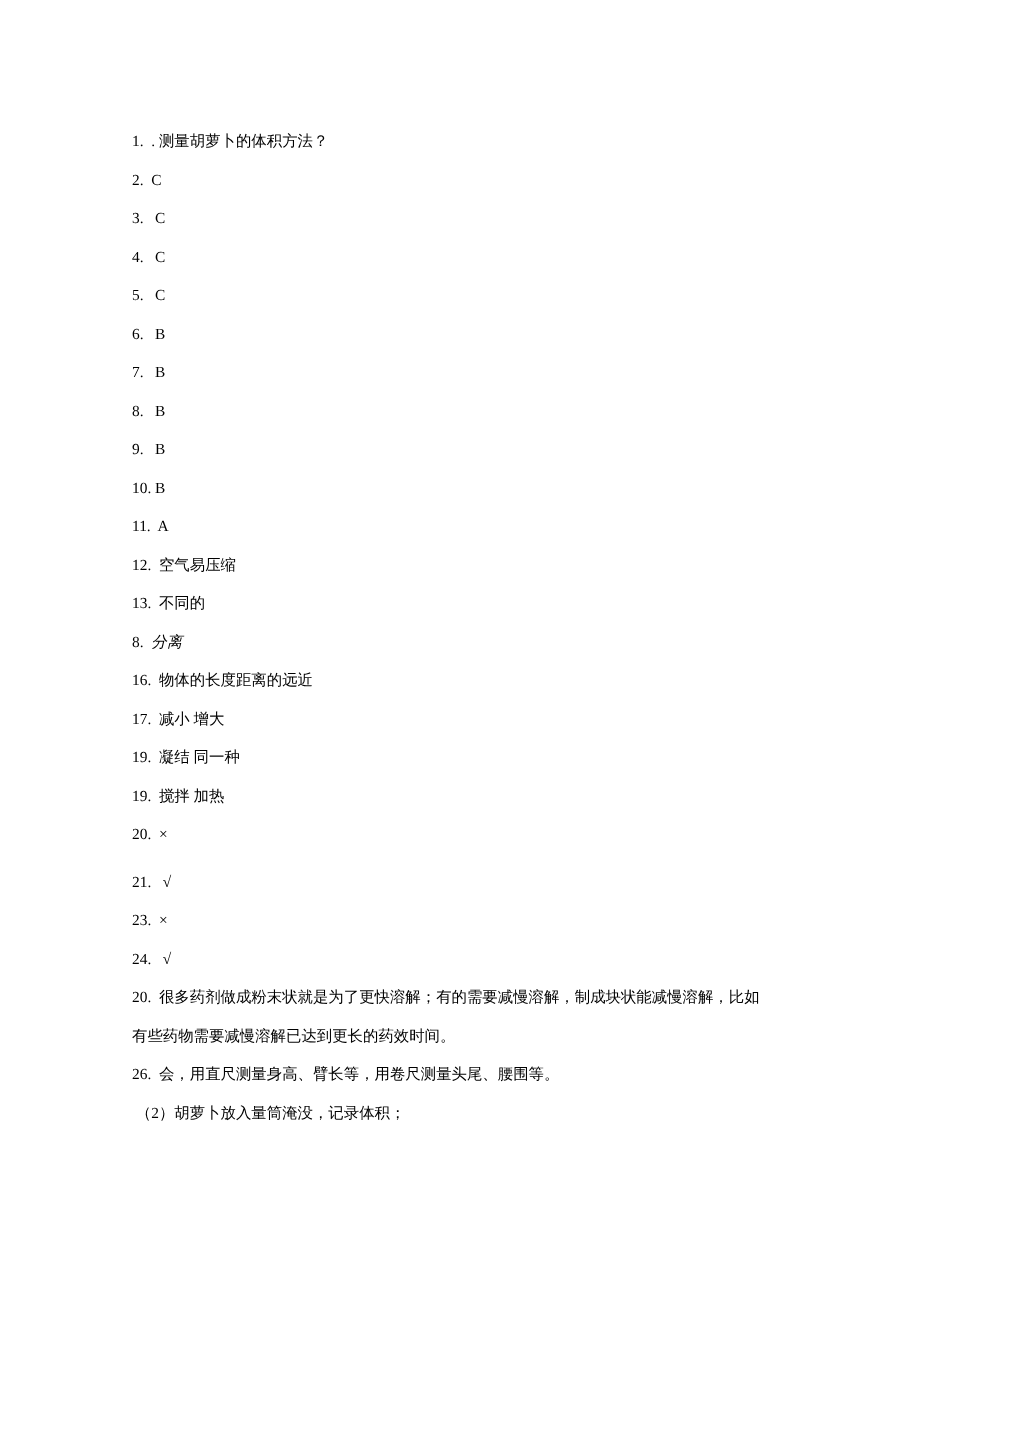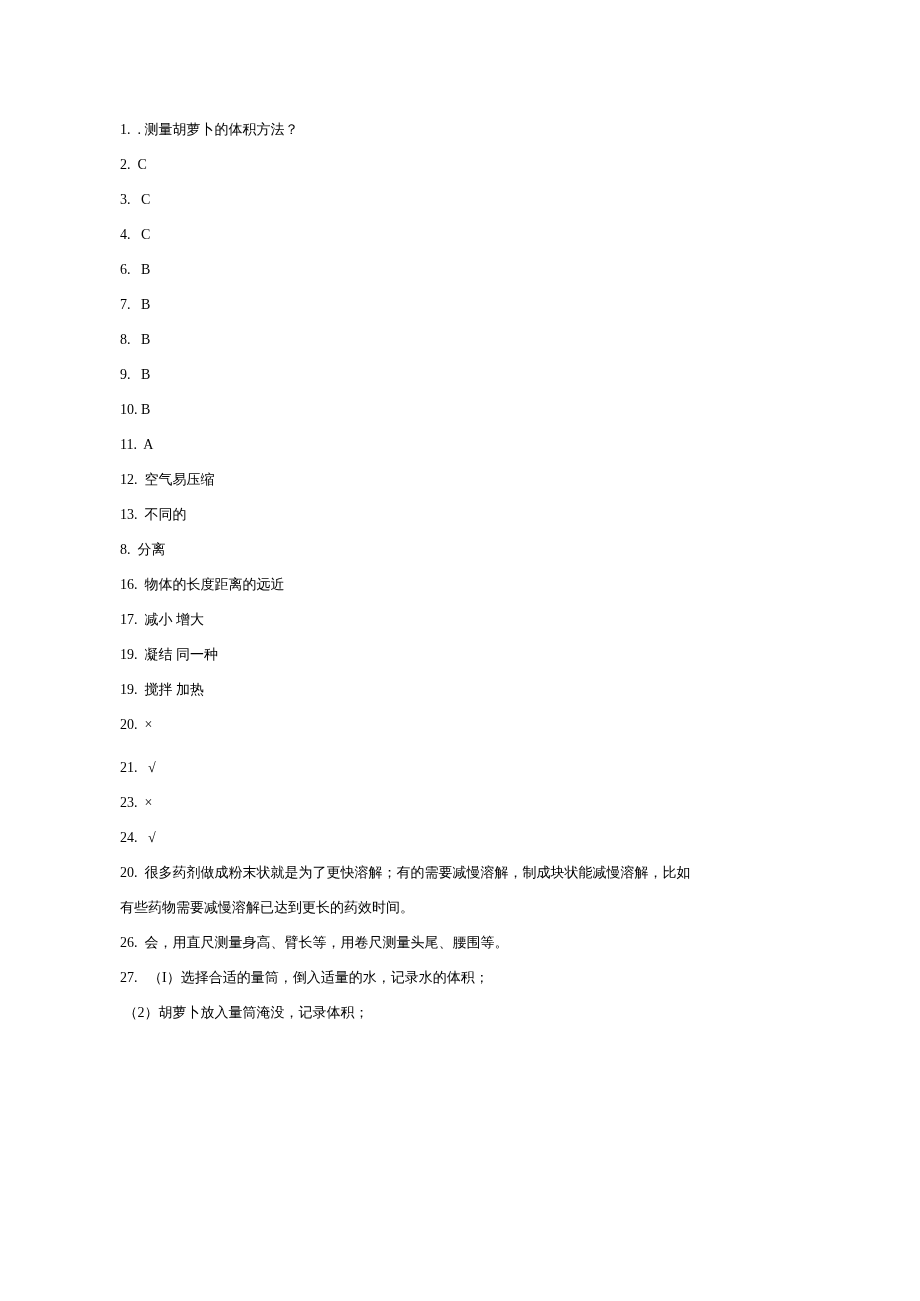--- a/index.html
+++ b/index.html
@@ -14,48 +14,49 @@
       padding: 112px 120px 100px 120px;
       font-family: "SimSun", "宋体", serif;
       font-size: 14px;
       color: #000000;
       line-height: 2.5;
     }
     .answer-line {
       white-space: pre;
     }
     .italic {
+      font-style: italic;
     }
     .gap-above {
       margin-top: 8px;
     }
   </style>
 </head>
 <body>
 
 <div id="content">
     <div class="answer-line"><span>1.</span><span>  </span><span>. 测量胡萝卜的体积方法？</span></div>
     <div class="answer-line"><span>2.</span><span>  </span><span>C</span></div>
     <div class="answer-line"><span>3.</span><span>   </span><span>C</span></div>
     <div class="answer-line"><span>4.</span><span>   </span><span>C</span></div>
+    <div class="answer-line"><span>5.</span><span>   </span><span>C</span></div>
     <div class="answer-line"><span>6.</span><span>   </span><span>B</span></div>
     <div class="answer-line"><span>7.</span><span>   </span><span>B</span></div>
     <div class="answer-line"><span>8.</span><span>   </span><span>B</span></div>
     <div class="answer-line"><span>9.</span><span>   </span><span>B</span></div>
     <div class="answer-line"><span>10.</span><span> </span><span>B</span></div>
     <div class="answer-line"><span>11.</span><span>  </span><span>A</span></div>
     <div class="answer-line"><span>12.</span><span>  </span><span>空气易压缩</span></div>
     <div class="answer-line"><span>13.</span><span>  </span><span>不同的</span></div>
     <div class="answer-line"><span>8.</span><span>  </span><span class="italic">分离</span></div>
     <div class="answer-line"><span>16.</span><span>  </span><span>物体的长度距离的远近</span></div>
     <div class="answer-line"><span>17.</span><span>  </span><span>减小 增大</span></div>
     <div class="answer-line"><span>19.</span><span>  </span><span>凝结 同一种</span></div>
     <div class="answer-line"><span>19.</span><span>  </span><span>搅拌 加热</span></div>
     <div class="answer-line"><span>20.</span><span>  </span><span>×</span></div>
     <div class="answer-line gap-above"><span>21.</span><span>   </span><span>√</span></div>
     <div class="answer-line"><span>23.</span><span>  </span><span>×</span></div>
     <div class="answer-line"><span>24.</span><span>   </span><span>√</span></div>
     <div class="answer-line"><span>20.</span><span>  </span><span>很多药剂做成粉末状就是为了更快溶解；有的需要减慢溶解，制成块状能减慢溶解，比如</span></div>
     <div class="answer-line"><span>有些药物需要减慢溶解已达到更长的药效时间。</span></div>
     <div class="answer-line"><span>26.</span><span>  </span><span>会，用直尺测量身高、臂长等，用卷尺测量头尾、腰围等。</span></div>
-    <div class="answer-line"><span>27.</span><span>   </span><span>（I）选择合适的量筒，倒入适量的水，记录水的体积；</span></div>
     <div class="answer-line"><span> </span><span>（2）胡萝卜放入量筒淹没，记录体积；</span></div>
   </div>
 
 </body></html>

